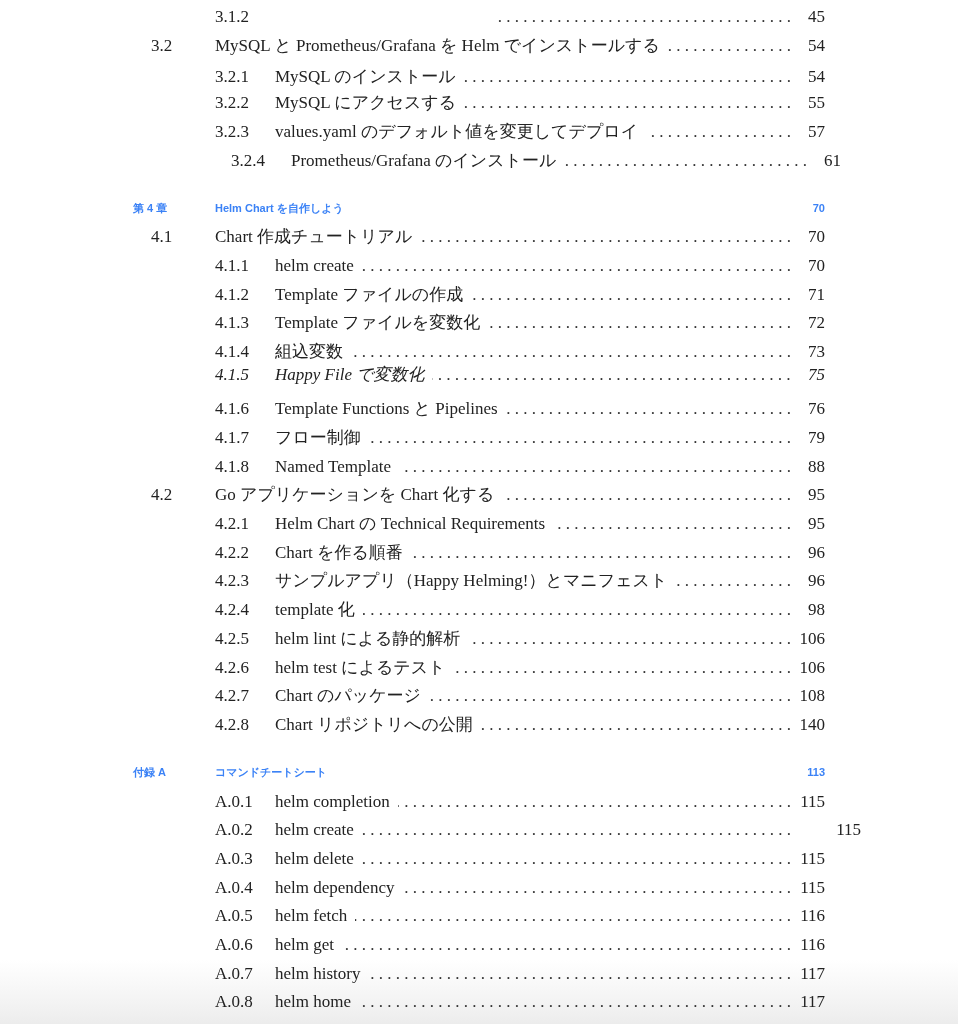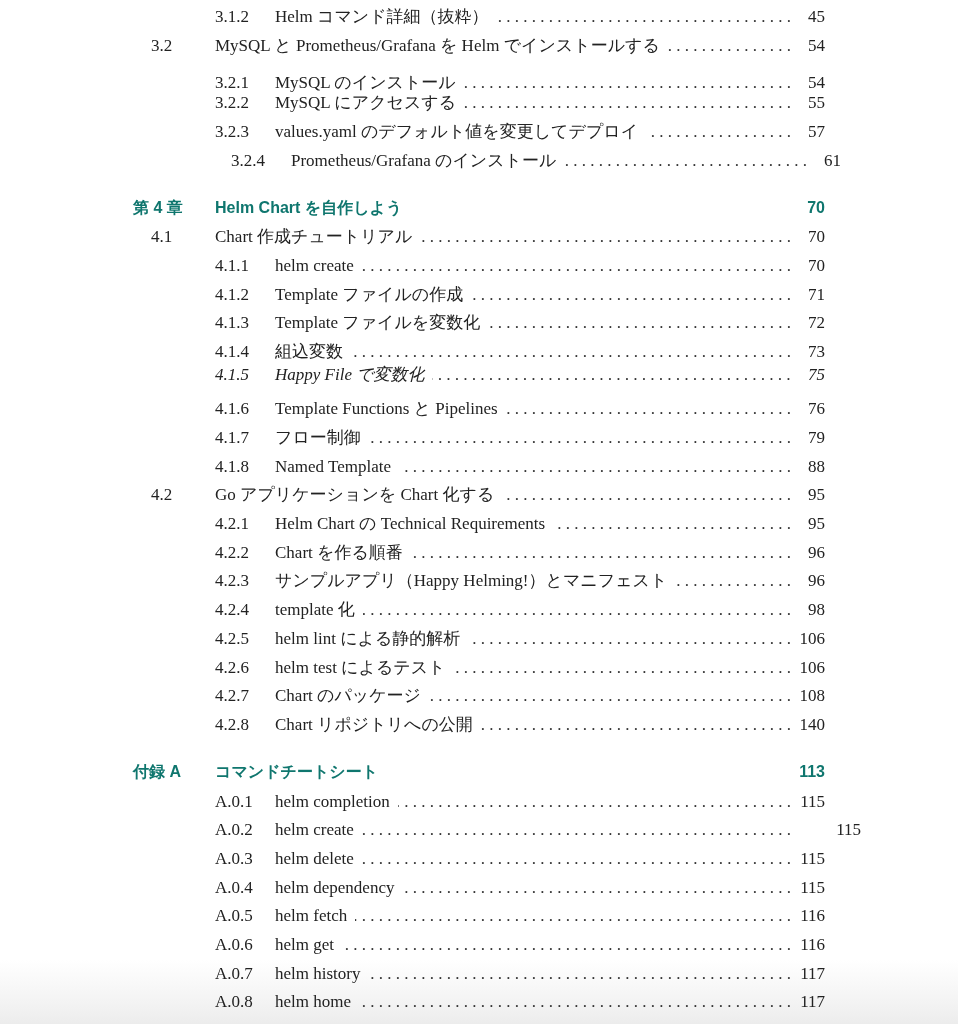--- a/index.html
+++ b/index.html
@@ -60,47 +60,46 @@
       text-align: right;
     }
     
     .row.sec .num { left: 151px; }
     .row.sec .title { left: 215px; }
     .row.sub .num { left: 215px; }
     .row.sub .title { left: 275px; }
     .row.chap {
       font-family: "Liberation Sans", "DejaVu Sans", sans-serif;
       font-weight: bold;
-      font-size: 16px;
-      color: #0f766e;
+      font-size: 11px;
+      color: #3b82f6;
     }
     .row.chap .num { left: 133px; }
     .row.chap .title { left: 215px; }
   </style>
 </head>
 <body>
 
 <div class="toc" id="toc">
     <div class="row sub" style="top: 5px;">
       <span class="num">3.1.2</span>
-      <span class="title">Helm コマンド詳細（抜粋）</span>
       <span class="leader" style="left: 497px; width: 294px;">
         <span class="leader-inner">. . . . . . . . . . . . . . . . . . . . . . . . . . . . . . . . . . . . . . . . . . . . . . . . . . . . . . .</span>
       </span>
       <span class="page">45</span>
     </div>
     <div class="row sec" style="top: 34px;">
       <span class="num">3.2</span>
       <span class="title">MySQL と Prometheus/Grafana を Helm でインストールする</span>
       <span class="leader" style="left: 668px; width: 123px;">
         <span class="leader-inner">. . . . . . . . . . . . . . . . . . . . . . . . . . . . . . . . . . . . . . . . . . . . . . . . . . . . . . .</span>
       </span>
       <span class="page">54</span>
     </div>
-    <div class="row sub" style="top: 71px;">
+    <div class="row sub" style="top: 65px;">
       <span class="num">3.2.1</span>
       <span class="title">MySQL のインストール</span>
       <span class="leader" style="left: 464px; width: 327px;">
         <span class="leader-inner">. . . . . . . . . . . . . . . . . . . . . . . . . . . . . . . . . . . . . . . . . . . . . . . . . . . . . . .</span>
       </span>
       <span class="page">54</span>
     </div>
     <div class="row sub" style="top: 91px;">
       <span class="num">3.2.2</span>
       <span class="title">MySQL にアクセスする</span>

